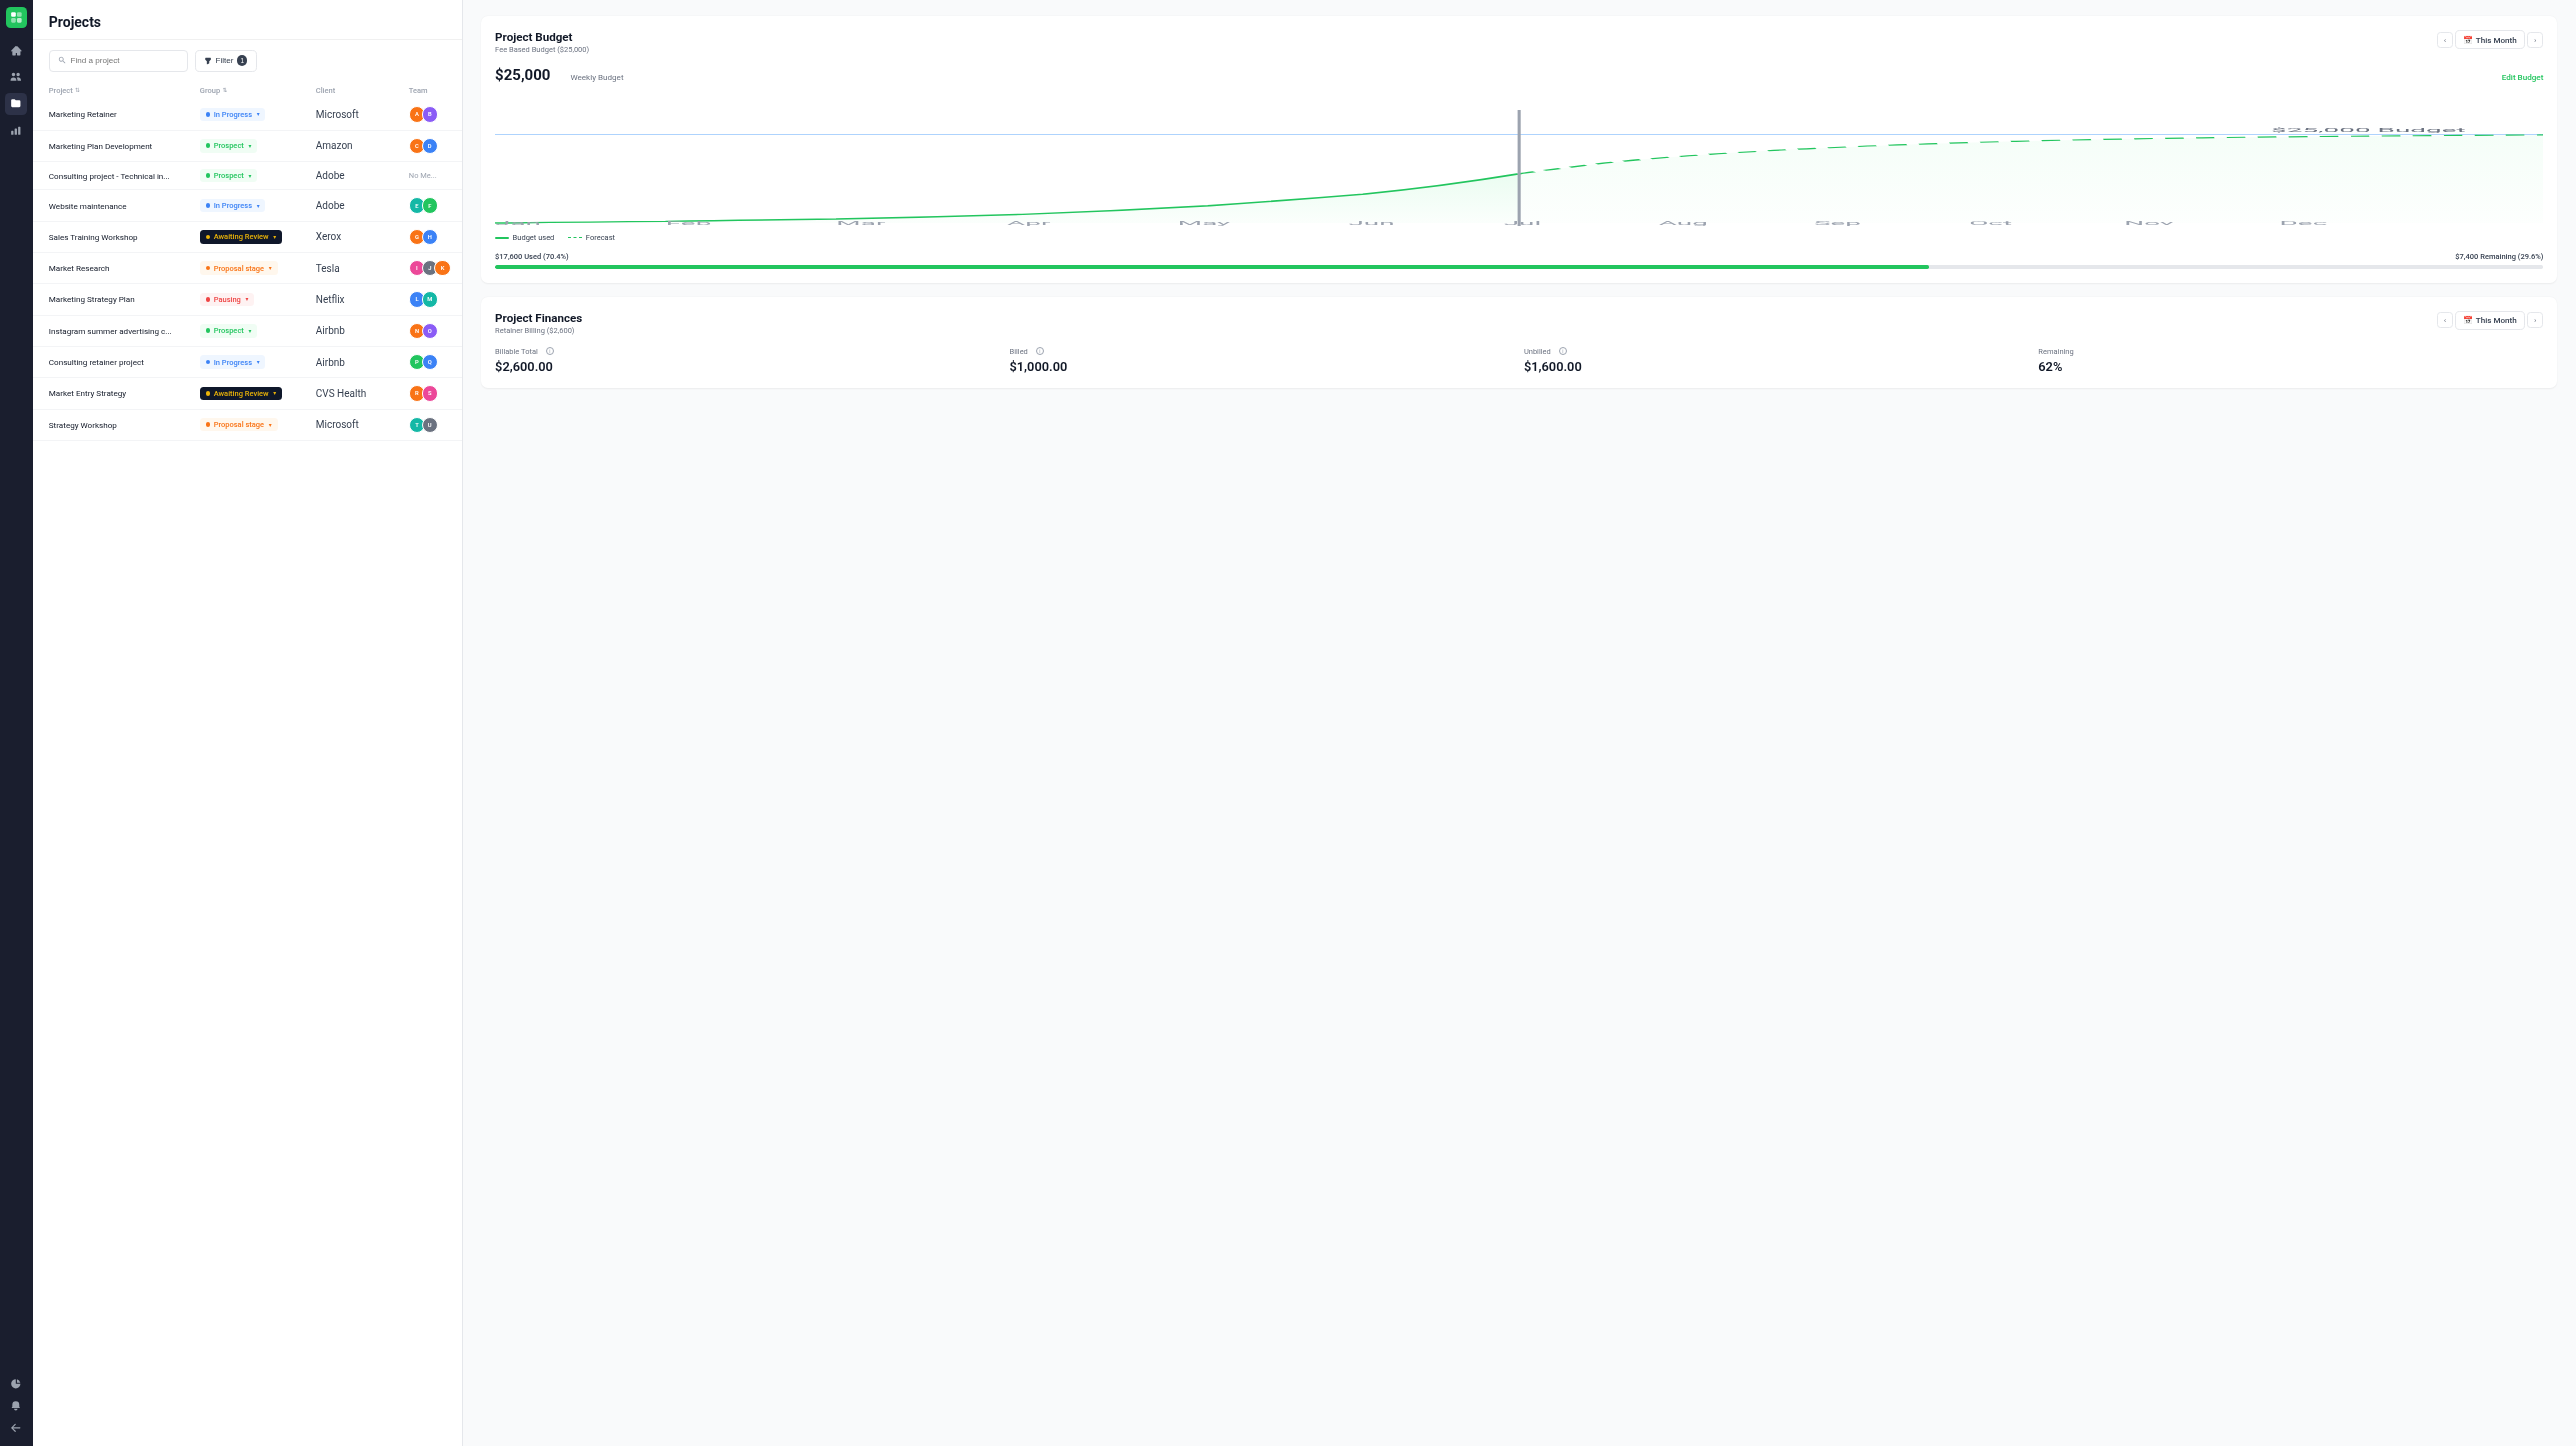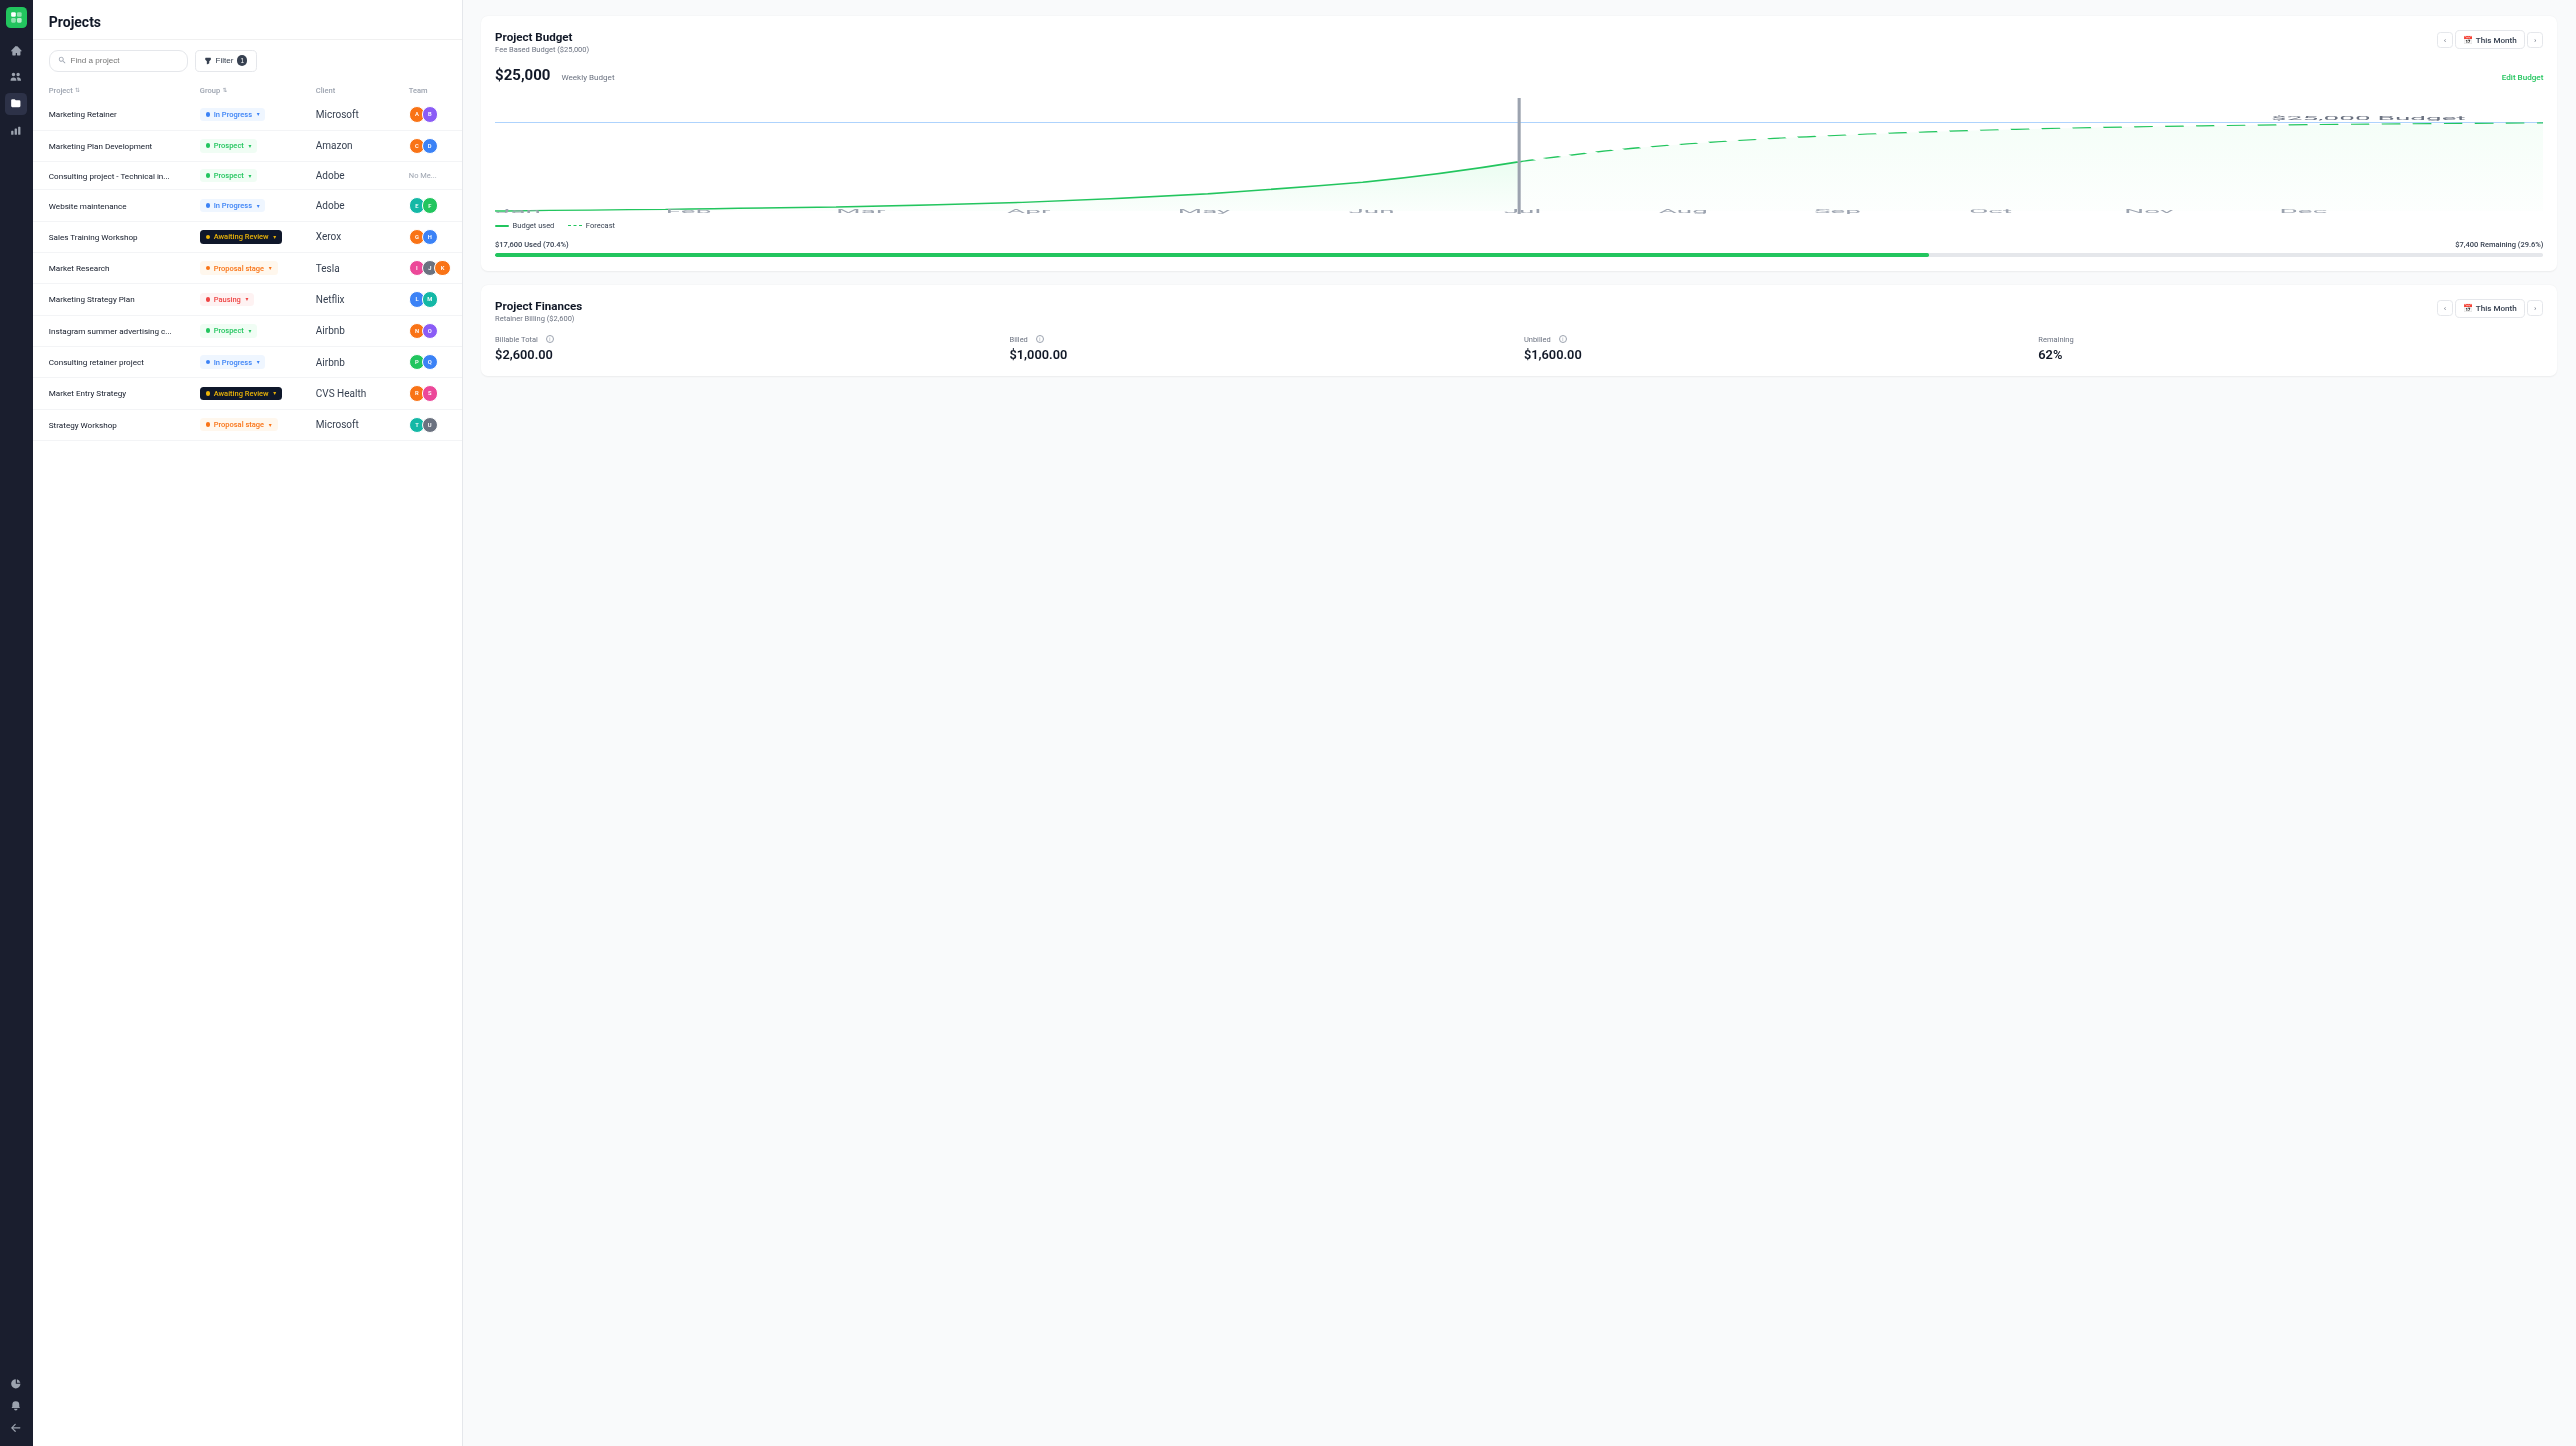--- a/index.html
+++ b/index.html
@@ -78,21 +78,21 @@
       padding: 9.3px 16.3px;
       display: flex;
       align-items: center;
       gap: 7px;
     }
     .search-box {
       display: flex;
       align-items: center;
       gap: 4.6px;
       border: 0.6px solid #e5e7eb;
-      border-radius: 9px;
+      border-radius: 4px;
       padding: 4.6px 8.1px;
       width: 139px;
       background: #fff;
     }
     .search-box input {
       border: none;
       outline: none;
       font-size: 8.1px;
       color: #6b7280;
       width: 100%;
@@ -276,22 +276,22 @@
     }
     .month-nav-group {
       display: flex;
       align-items: center;
       gap: 2.3px;
     }
 
     .budget-amount-row {
       display: flex;
       align-items: baseline;
-      gap: 11px;
-      margin-bottom: 5px;
+      gap: 20px;
+      margin-bottom: 17px;
     }
     .budget-amount {
       font-size: 15px;
       font-weight: 700;
       color: #111827;
     }
     .budget-label {
       font-size: 8.1px;
       color: #6b7280;
     }

